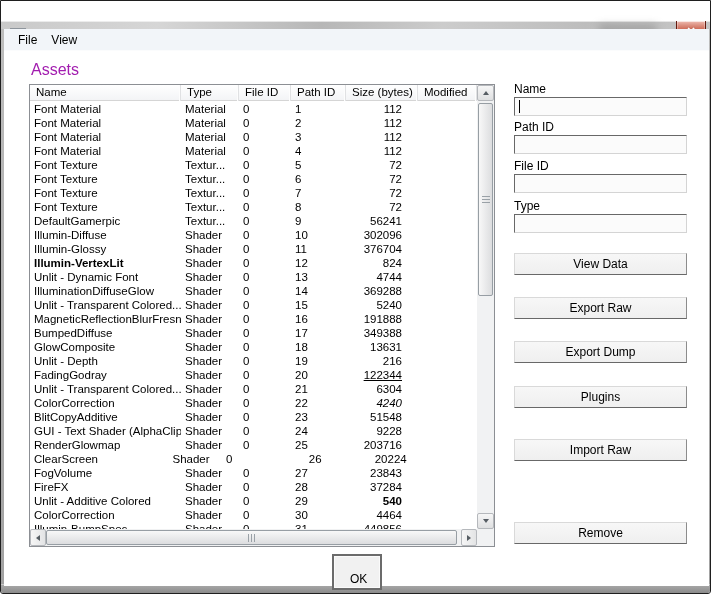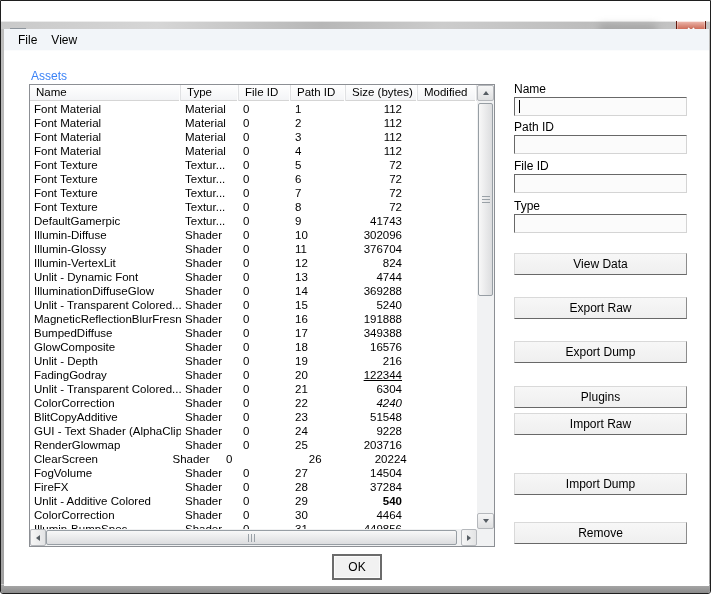--- a/index.html
+++ b/index.html
@@ -30,21 +30,21 @@
   .frame-bottom{position:absolute;left:0;bottom:0;width:100%;height:9px;
     background:linear-gradient(180deg,#ababab,#8c8c8c);box-shadow:inset 0 1px 0 rgba(255,255,255,.35);}
 
   
   .client{position:absolute;left:3px;top:28px;width:705px;height:557px;background:#fff;}
 
   .menubar{position:absolute;left:0;top:0;width:100%;height:22px;background:#f2f5f9;
     display:flex;align-items:center;padding-left:7px;border-bottom:1px solid #fbfcfd;}
   .menu-item{font-size:12px;color:#000;padding:2px 7px;cursor:default;}
 
-  .assets-label{position:absolute;left:27px;top:40px;font-size:12px;color:#3b82f6;}
+  .assets-label{position:absolute;left:27px;top:32px;font-size:16px;color:#a21caf;}
 
   
   .listview{position:absolute;left:25px;top:55px;width:466px;height:463px;
     border:1px solid #8c8f94;background:#fff;}
   .lv-header{position:absolute;left:0;top:0;width:447px;height:16px;display:flex;
     background:linear-gradient(180deg,#ffffff,#f3f4f6);border-bottom:1px solid #d5d5d5;}
   .hcell{height:16px;font-size:11.5px;color:#000;line-height:15px;padding-left:6px;
     border-right:1px solid #e0e1e3;box-shadow:inset -1px 0 0 #fdfdfd;overflow:hidden;white-space:nowrap;}
   .lv-rows{position:absolute;left:0;top:17px;width:447px;height:428px;overflow:hidden;}
   .lv-row{display:flex;height:14px;}
@@ -84,21 +84,21 @@
   .caret{position:absolute;left:4px;top:2px;width:1px;height:13px;background:#000;}
 
   .panel-btn{position:absolute;left:0;width:173px;height:22px;font-size:12px;color:#000;
     background:linear-gradient(180deg,#f7f7f7,#efefef);
     border-top:1px solid #d9d9d9;border-left:1px solid #d9d9d9;
     border-right:1px solid #8c8c8c;border-bottom:1px solid #686868;
     text-align:center;cursor:pointer;padding:0;}
 
   .ok-btn{position:absolute;left:328px;top:525px;width:50px;height:26px;font-size:12px;color:#000;
     background:#f1f1f1;border:2px solid #6b6b6b;box-shadow:inset 0 0 0 1px #fafafa;
-    cursor:pointer;padding:4px;}
+    cursor:pointer;padding:16px;}
 </style>
 </head>
 <body>
 
 <div class="window">
 
   <div class="titlebar">
     <div class="glass-blob blob1"></div>
     <div class="glass-blob blob2"></div>
     <span class="app-icon"></span>
@@ -193,41 +193,41 @@
             <div class="cell" style="width: 52px;">0</div>
             <div class="cell" style="width: 55px;">8</div>
             <div class="cell num" style="width: 72px;">72</div>
             <div class="cell" style="width: 59px;"></div>
           </div>
           <div class="lv-row">
             <div class="cell" style="width: 151px;">DefaultGamerpic</div>
             <div class="cell" style="width: 58px;">Textur...</div>
             <div class="cell" style="width: 52px;">0</div>
             <div class="cell" style="width: 55px;">9</div>
-            <div class="cell num" style="width: 72px;">41743</div>
+            <div class="cell num" style="width: 72px;">56241</div>
             <div class="cell" style="width: 59px;"></div>
           </div>
           <div class="lv-row">
             <div class="cell" style="width: 151px;">Illumin-Diffuse</div>
             <div class="cell" style="width: 58px;">Shader</div>
             <div class="cell" style="width: 52px;">0</div>
             <div class="cell" style="width: 55px;">10</div>
             <div class="cell num" style="width: 72px;">302096</div>
             <div class="cell" style="width: 59px;"></div>
           </div>
           <div class="lv-row">
             <div class="cell" style="width: 151px;">Illumin-Glossy</div>
             <div class="cell" style="width: 58px;">Shader</div>
             <div class="cell" style="width: 52px;">0</div>
             <div class="cell" style="width: 55px;">11</div>
             <div class="cell num" style="width: 72px;">376704</div>
             <div class="cell" style="width: 59px;"></div>
           </div>
           <div class="lv-row">
-            <div class="cell" style="width: 151px;">Illumin-VertexLit</div>
+            <div class="cell" style="width: 151px; font-weight: bold;">Illumin-VertexLit</div>
             <div class="cell" style="width: 58px;">Shader</div>
             <div class="cell" style="width: 52px;">0</div>
             <div class="cell" style="width: 55px;">12</div>
             <div class="cell num" style="width: 72px;">824</div>
             <div class="cell" style="width: 59px;"></div>
           </div>
           <div class="lv-row">
             <div class="cell" style="width: 151px;">Unlit - Dynamic Font</div>
             <div class="cell" style="width: 58px;">Shader</div>
             <div class="cell" style="width: 52px;">0</div>
@@ -265,21 +265,21 @@
             <div class="cell" style="width: 52px;">0</div>
             <div class="cell" style="width: 55px;">17</div>
             <div class="cell num" style="width: 72px;">349388</div>
             <div class="cell" style="width: 59px;"></div>
           </div>
           <div class="lv-row">
             <div class="cell" style="width: 151px;">GlowComposite</div>
             <div class="cell" style="width: 58px;">Shader</div>
             <div class="cell" style="width: 52px;">0</div>
             <div class="cell" style="width: 55px;">18</div>
-            <div class="cell num" style="width: 72px;">16576</div>
+            <div class="cell num" style="width: 72px;">13631</div>
             <div class="cell" style="width: 59px;"></div>
           </div>
           <div class="lv-row">
             <div class="cell" style="width: 151px;">Unlit - Depth</div>
             <div class="cell" style="width: 58px;">Shader</div>
             <div class="cell" style="width: 52px;">0</div>
             <div class="cell" style="width: 55px;">19</div>
             <div class="cell num" style="width: 72px;">216</div>
             <div class="cell" style="width: 59px;"></div>
           </div>
@@ -337,21 +337,21 @@
             <div class="cell" style="width: 52px;">0</div>
             <div class="cell" style="width: 55px; margin-left: 35px;">26</div>
             <div class="cell num" style="width: 72px;">20224</div>
             <div class="cell" style="width: 59px;"></div>
           </div>
           <div class="lv-row">
             <div class="cell" style="width: 151px;">FogVolume</div>
             <div class="cell" style="width: 58px;">Shader</div>
             <div class="cell" style="width: 52px;">0</div>
             <div class="cell" style="width: 55px;">27</div>
-            <div class="cell num" style="width: 72px;">14504</div>
+            <div class="cell num" style="width: 72px;">23843</div>
             <div class="cell" style="width: 59px;"></div>
           </div>
           <div class="lv-row">
             <div class="cell" style="width: 151px;">FireFX</div>
             <div class="cell" style="width: 58px;">Shader</div>
             <div class="cell" style="width: 52px;">0</div>
             <div class="cell" style="width: 55px;">28</div>
             <div class="cell num" style="width: 72px;">37284</div>
             <div class="cell" style="width: 59px;"></div>
           </div>
@@ -428,20 +428,19 @@
           <div class="finput"></div>
         </div>
         <div class="fgroup" style="top: 170px;">
           <div class="flabel">Type</div>
           <div class="finput"></div>
         </div>
         <button class="panel-btn" style="top: 224px;">View Data</button>
         <button class="panel-btn" style="top: 268px;">Export Raw</button>
         <button class="panel-btn" style="top: 312px;">Export Dump</button>
         <button class="panel-btn" style="top: 357px;">Plugins</button>
-        <button class="panel-btn" style="top: 384px;">Import Raw</button>
-        <button class="panel-btn" style="top: 444px;">Import Dump</button>
+        <button class="panel-btn" style="top: 410px;">Import Raw</button>
         <button class="panel-btn" style="top: 493px;">Remove</button>
       </div>
 
     <button class="ok-btn">OK</button>
   </div>
 </div>
 
 </body></html>

